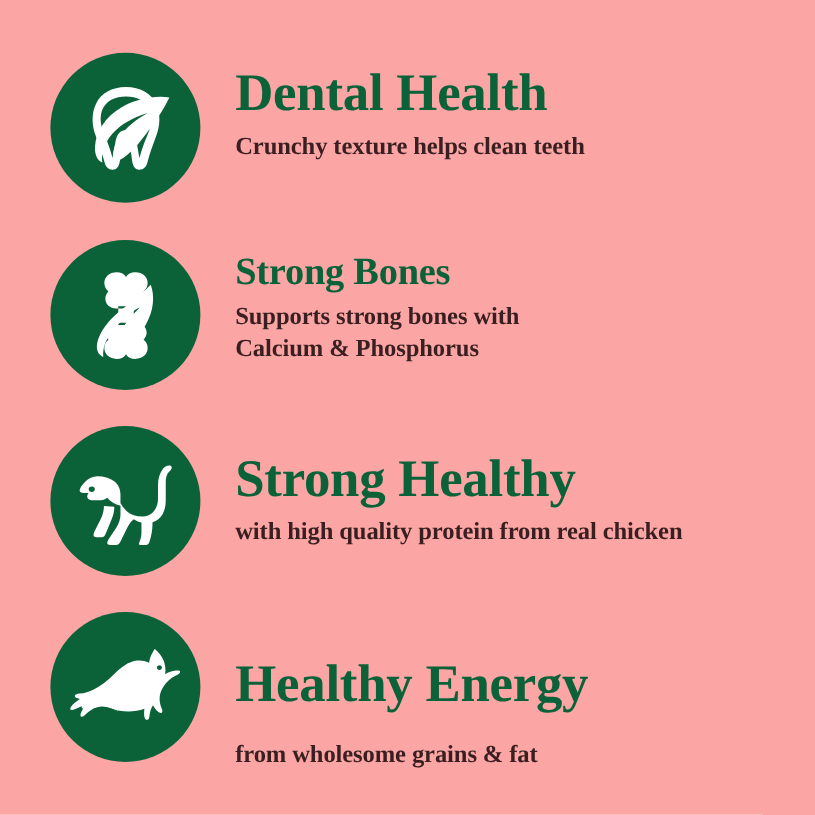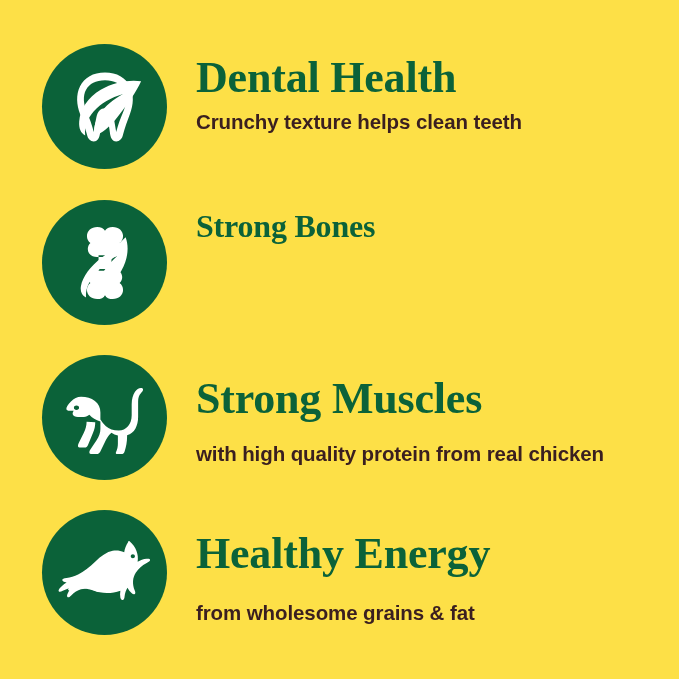--- a/index.html
+++ b/index.html
@@ -13,21 +13,21 @@
 
   body {
     background: #F5F7EF;
     font-family: "Liberation Sans", "DejaVu Sans", sans-serif;
     -webkit-font-smoothing: antialiased;
   }
 
   .benefits-panel {
     width: 679px;
     height: 679px;
-    background: #fde047;
+    background: #fca5a5;
     position: relative;
     padding: 0;
   }
 
   .benefit-row {
     position: absolute;
     left: 0;
     width: 679px;
     display: flex;
     align-items: flex-start;
@@ -63,38 +63,38 @@
 
   .benefit-title {
     font-family: "Liberation Serif", "DejaVu Serif", serif;
     font-weight: bold;
     color: #0B6239;
     letter-spacing: -0.2px;
     line-height: 1.0;
   }
 
   .benefit-desc {
-    font-family: Liberation Sans, sans-serif;
+    font-family: Liberation Serif, serif;
     font-weight: bold;
     color: #3A1F20;
     line-height: 1.30;
     letter-spacing: -0.1px;
   }
 
   
   .row-0 .benefit-title { font-size: 44px; margin-top: 12px; }
   .row-0 .benefit-desc  { font-size: 20.5px; margin-top: 9px; }
 
   .row-1 .benefit-title { font-size: 32px; margin-top: 10px; }
   .row-1 .benefit-desc  { font-size: 20.5px; margin-top: 9px; }
 
   .row-2 .benefit-title { font-size: 44px; margin-top: 22px; }
-  .row-2 .benefit-desc  { font-size: 20.5px; margin-top: 20px; }
-
-  .row-3 .benefit-title { font-size: 44px; margin-top: 22px; }
+  .row-2 .benefit-desc  { font-size: 20.5px; margin-top: 9px; }
+
+  .row-3 .benefit-title { font-size: 44px; margin-top: 38px; }
   .row-3 .benefit-desc  { font-size: 20.5px; margin-top: 24px; }
 
   .desc-line { display: block; white-space: nowrap; }
 </style>
 </head>
 <body>
 
 <div class="benefits-panel">
 
   <div class="benefit-row row-0">
@@ -184,20 +184,24 @@
           C27 81 31 71 40 61
           C47 53 56 46 66 40
           C57 48 50 56 46 64
           C42 72 41 80 44 86
           C53 82 62 72 69 59
           C77 45 78 31 74 20 Z"></path>
       </svg>
     </div>
     <div class="benefit-text">
       <div class="benefit-title">Strong Bones</div>
+      <div class="benefit-desc">
+        <span class="desc-line">Supports strong bones with</span>
+        <span class="desc-line">Calcium &amp; Phosphorus</span>
+      </div>
     </div>
   </div>
 
   <div class="benefit-row row-2">
     <div class="icon-badge">
       <svg width="92" height="92" viewBox="0 0 100 100" aria-hidden="true">
 
         <path fill="#FFFFFF" d="M24 27
           C20 27 16 29 13 32
           C10 35 8 38 8 40
@@ -253,21 +257,21 @@
           C21 78 20.6 79.4 20.6 80.4
           C20.6 81.6 21.6 82.2 23.6 82.2
           L28 82.2
           C29.6 82.2 30.6 81.4 31.4 79.6
           L37 66
           C38.6 62.4 39.4 58.6 39.4 54.6
           Z"></path>
       </svg>
     </div>
     <div class="benefit-text">
-      <div class="benefit-title">Strong Muscles</div>
+      <div class="benefit-title">Strong Healthy</div>
       <div class="benefit-desc">
         <span class="desc-line">with high quality protein from real chicken</span>
       </div>
     </div>
   </div>
 
   <div class="benefit-row row-3">
     <div class="icon-badge">
       <svg width="96" height="96" viewBox="0 0 100 100" aria-hidden="true">
 

